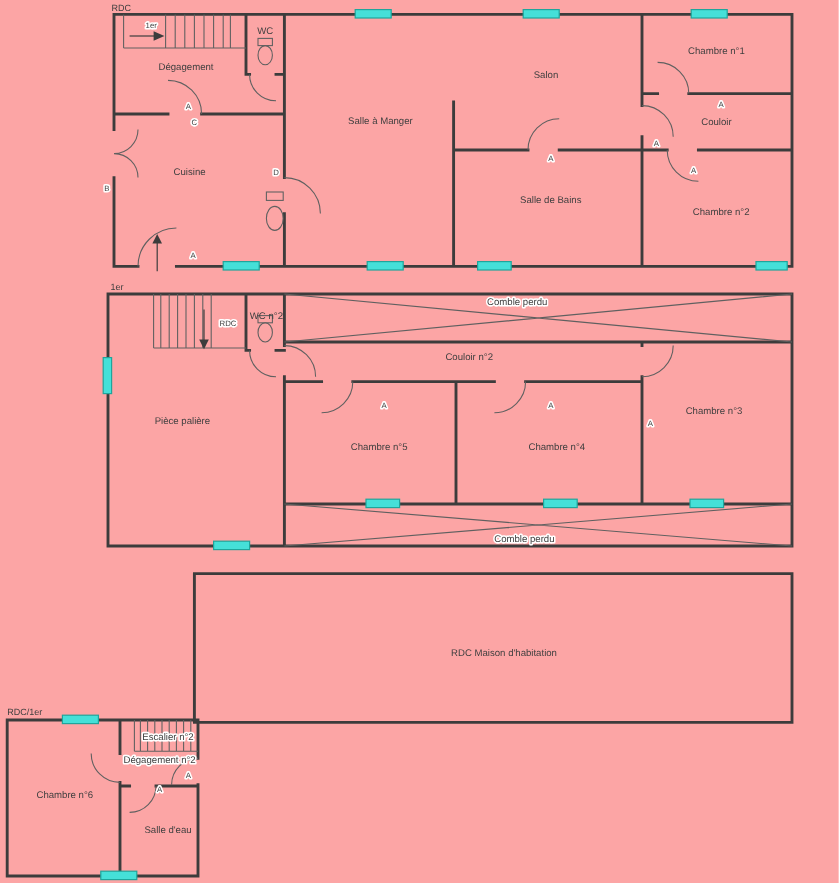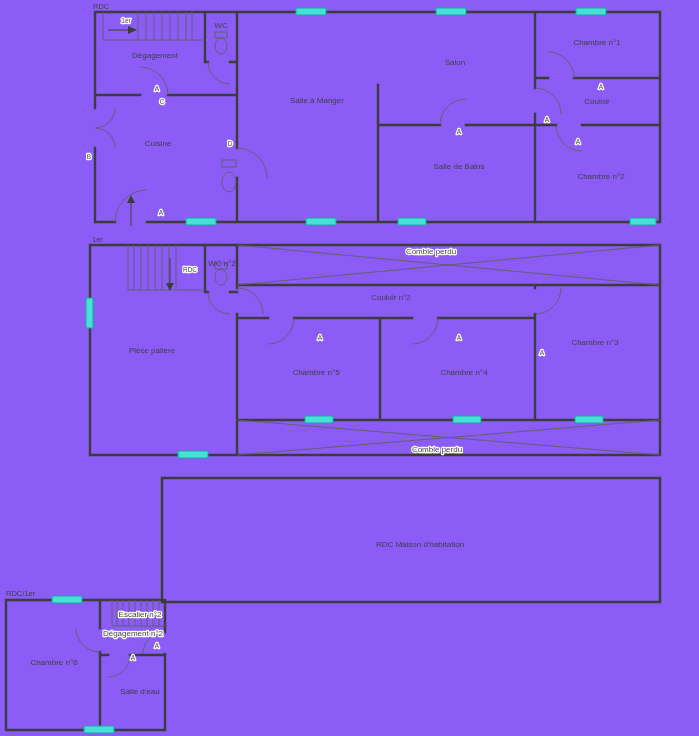--- a/index.html
+++ b/index.html
@@ -1,16 +1,16 @@
 <!DOCTYPE html>
 <html style="--background: #ffffff; --wall: #3c3c3c; --thin_line: #606060; --text: #3f3f3f; --window_fill: #45e0d8; --window_stroke: #1fa59b;"><head>
 <meta charset="utf-8">
 <style>
   html,body{margin:0;padding:0;background:#ffffff;}
-  .page{width:699px;height:736px;position:relative;background:#8b5cf6;overflow:hidden;}
+  .page{width:699px;height:736px;position:relative;background:#fca5a5;overflow:hidden;}
   svg{display:block;}
   svg text{font-family:"Liberation Sans",sans-serif;fill:var(--text,#3f3f3f);}
   .lbl{font-size:8px;}
   .ttl{font-size:7.5px;}
   .sm{font-size:6.5px;}
   .halo{paint-order:stroke;stroke:#ffffff;stroke-width:2.6px;stroke-linejoin:round;}
   .wall{stroke:var(--wall,#3c3c3c);stroke-width:2.4;fill:none;stroke-linecap:square;}
   .thin{stroke:var(--thin_line,#606060);stroke-width:0.9;fill:none;}
   .arrow{stroke:var(--wall,#3c3c3c);stroke-width:1;fill:none;}
   .arrowhead{fill:var(--wall,#3c3c3c);stroke:none;}

